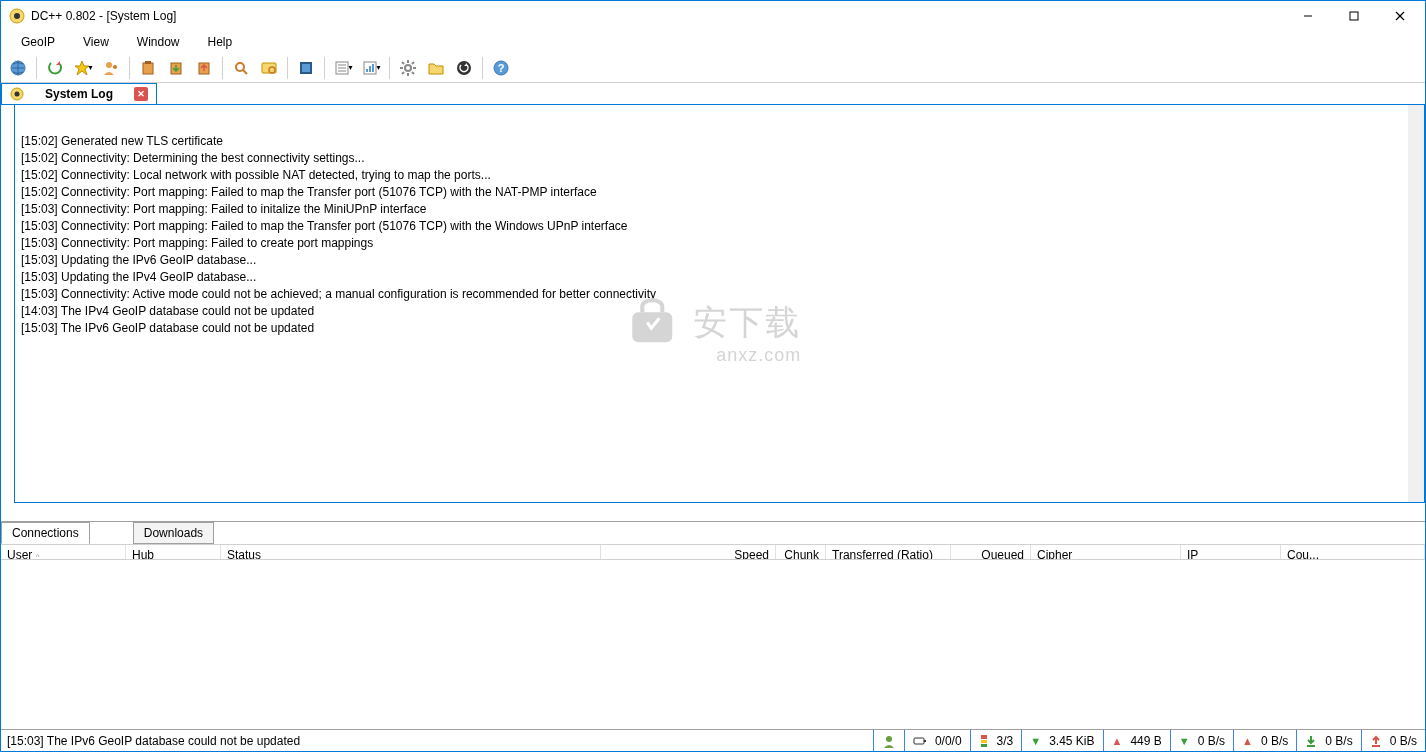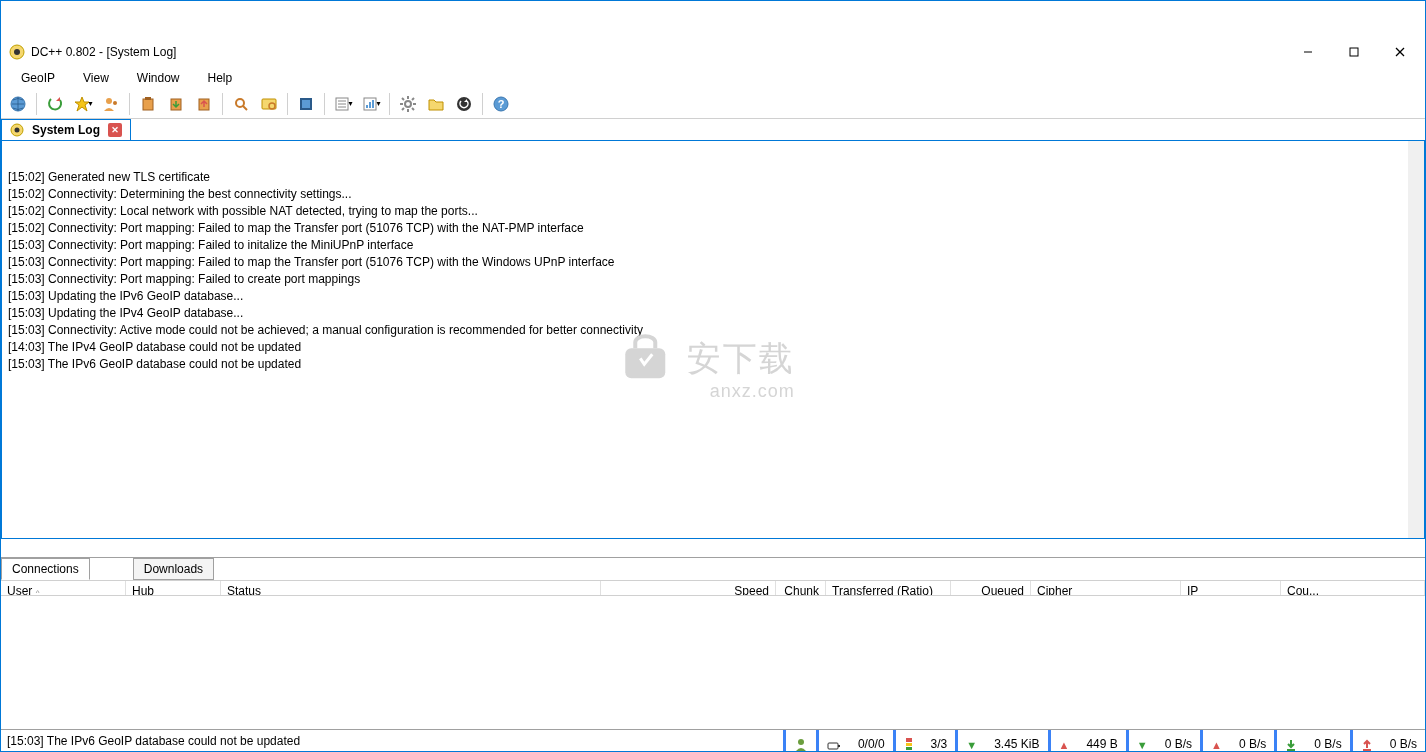--- a/index.html
+++ b/index.html
@@ -13,21 +13,20 @@
   border: 1px solid #0078d7;
   display: flex;
   flex-direction: column;
 }
 .titlebar {
   display: flex;
   align-items: center;
   height: 30px;
   background: #fff;
   padding: 0 2px;
-  margin-top: 36px;
 }
 .titlebar .app-icon { width: 16px; height: 16px; margin: 0 6px; }
 .titlebar .title { flex: 1; color: #000; font-size: 12px; }
 .titlebar .win-btns { display: flex; }
 .titlebar .win-btn {
   width: 46px; height: 30px;
   display: flex; align-items: center; justify-content: center;
   color: #000;
 }
 .menubar {
@@ -59,40 +58,41 @@
   background: #fff;
   border-bottom: 1px solid #0078d7;
 }
 .tabbar .tab {
   display: flex;
   align-items: center;
   padding: 0 8px;
   background: #fff;
   border: 1px solid #0078d7;
   border-bottom: none;
-  gap: 8px;
+  gap: 21px;
   font-weight: bold;
 }
 .tabbar .tab .tab-icon { width: 14px; height: 14px; }
 .tabbar .tab .close-x {
   width: 14px; height: 14px;
   background: #d9534f;
   color: #fff;
   display: flex; align-items: center; justify-content: center;
   border-radius: 2px;
   font-size: 9px;
 }
 .log-area {
   flex: 0 0 auto;
   height: 398px;
   border: 1px solid #0078d7;
   border-top: none;
   background: #fff;
   position: relative;
   display: flex;
+  margin-left: 13px;
 }
 .log-content {
   flex: 1;
   padding: 28px 6px 6px 6px;
   overflow: hidden;
   color: #000;
   line-height: 17px;
   font-size: 12px;
   position: relative;
 }
@@ -156,24 +156,24 @@
   align-items: center;
   background: #fff;
 }
 .statusbar .status-text {
   flex: 1;
   padding: 0 6px;
   color: #000;
 }
 .statusbar .status-seg {
   display: flex;
-  align-items: flex-end;
+  align-items: center;
   padding: 0 8px;
-  border-left: 3px solid #3b82f6;
-  gap: 17px;
+  border-left: 1px solid #3b82f6;
+  gap: 8px;
   height: 100%;
 }
 .arrow-up { color: #d9534f; font-size: 11px; }
 .arrow-down { color: #3a9d3a; font-size: 11px; }
 svg { display: block; }
 </style>
 </head>
 <body>
 
 <div class="titlebar">

